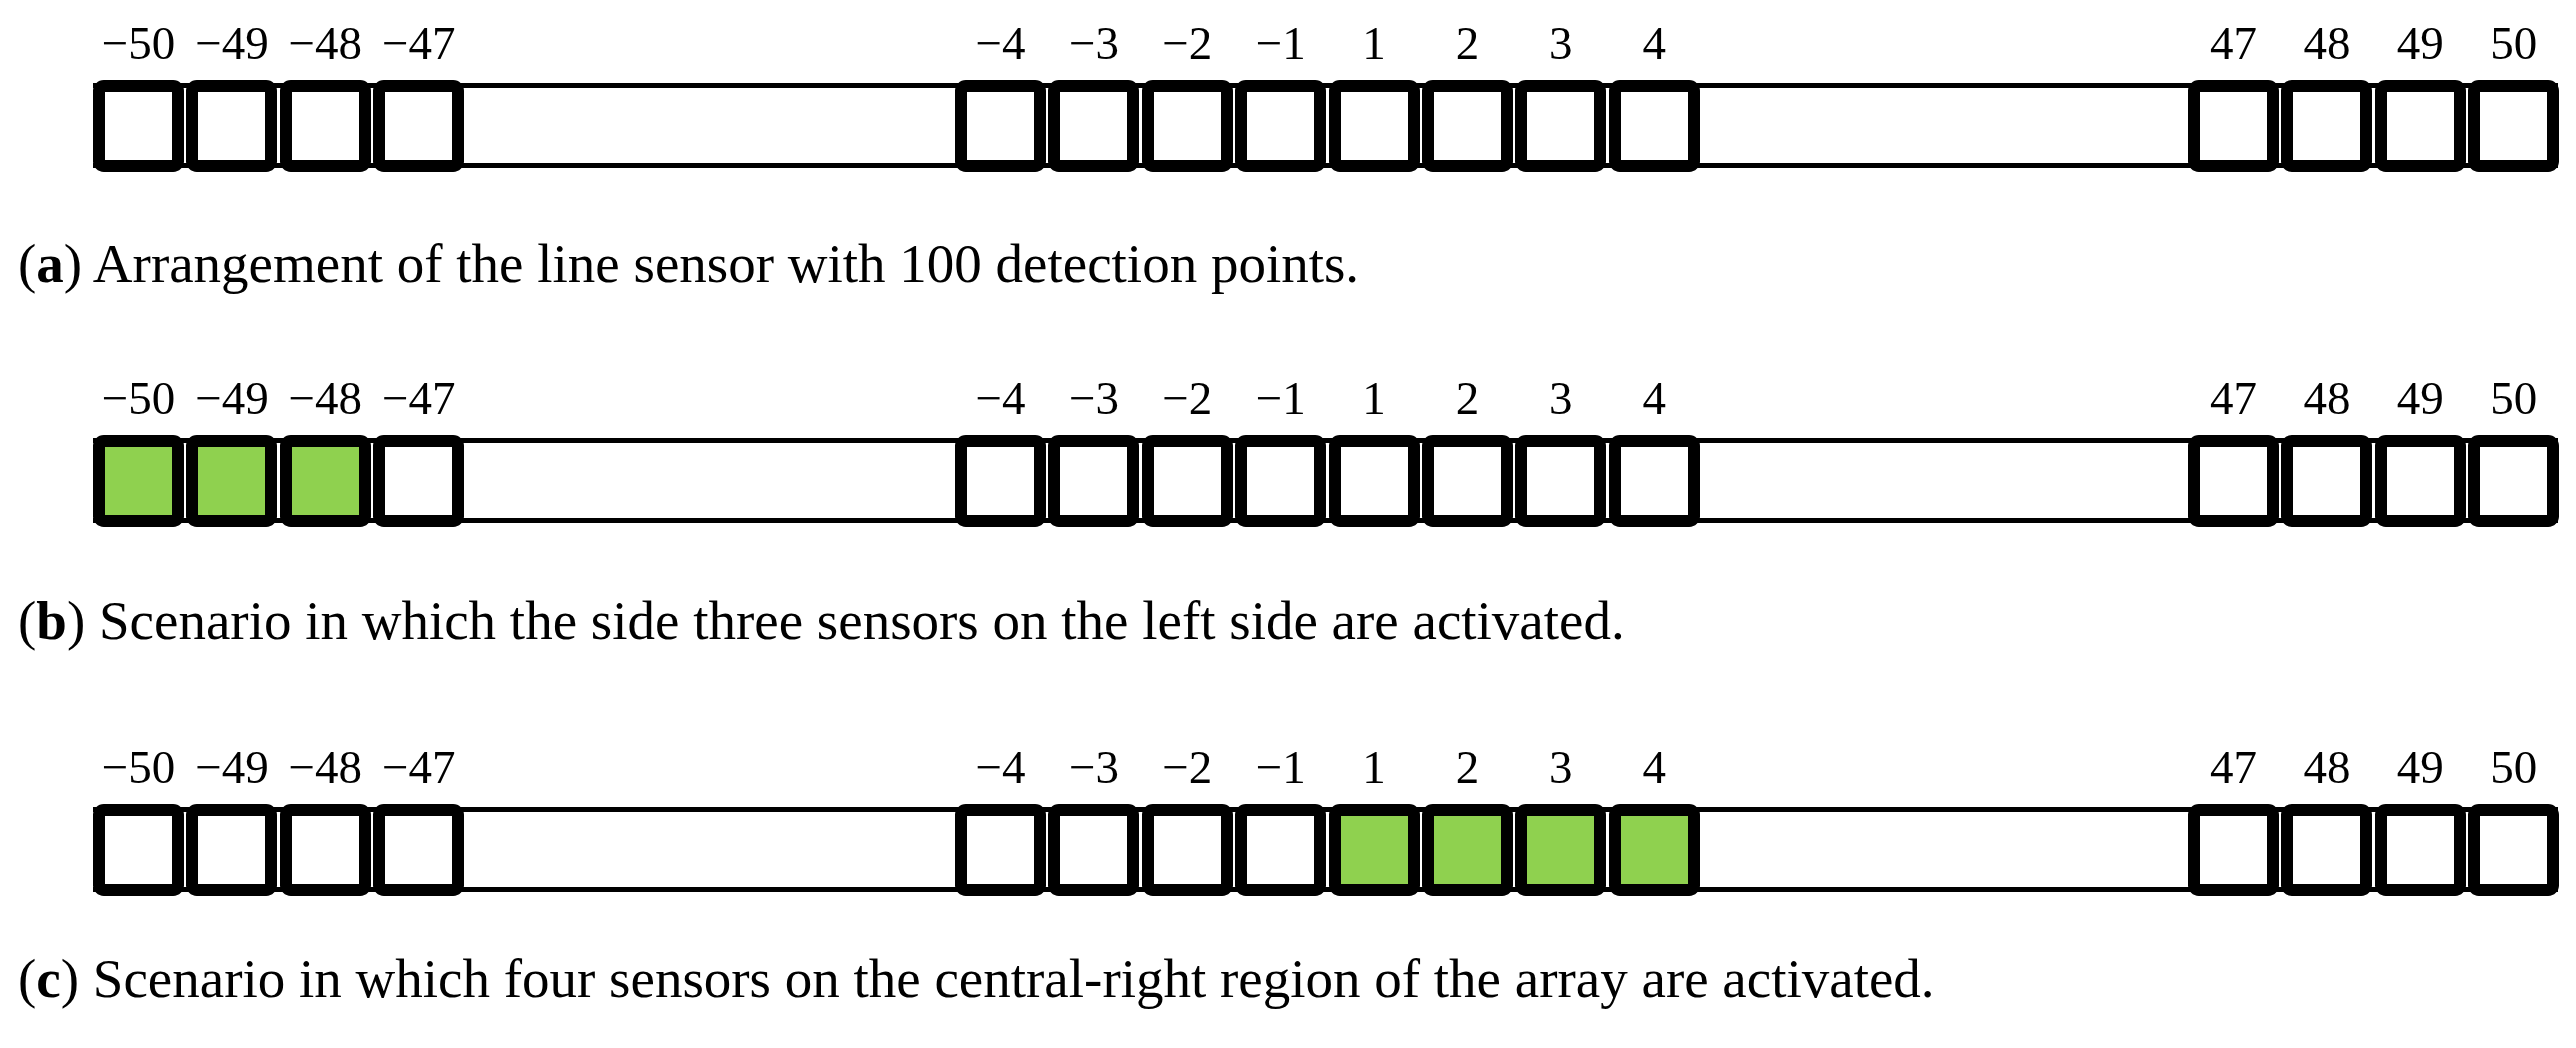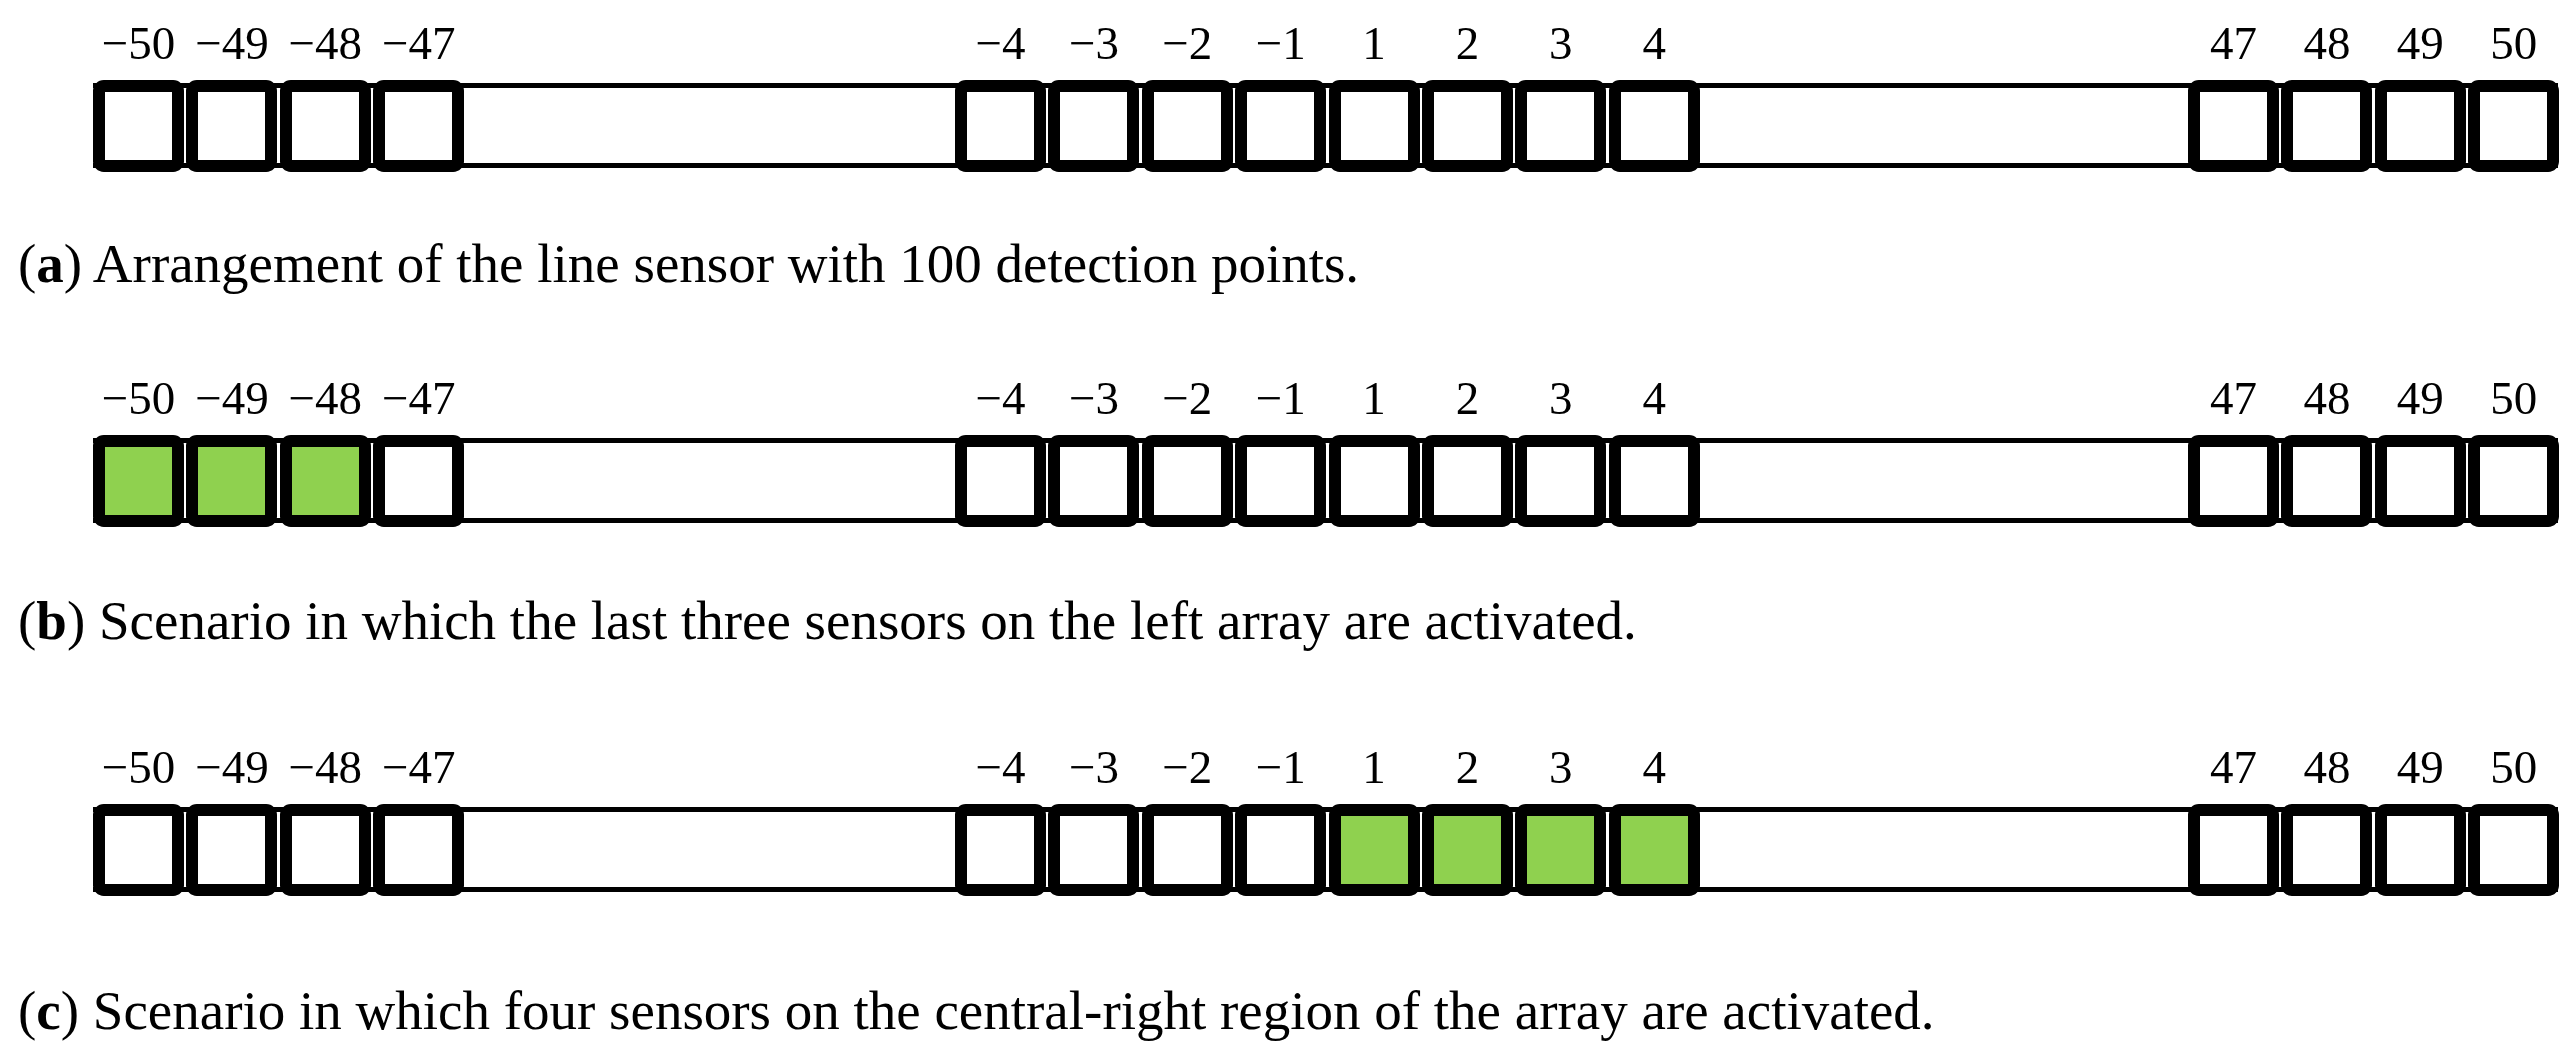--- a/index.html
+++ b/index.html
@@ -186,21 +186,21 @@
             <div class="label">50</div>
           </div>
           <div class="boxes">
             <div class="box"></div>
             <div class="box"></div>
             <div class="box"></div>
             <div class="box"></div>
           </div>
         </div>
     </div>
-    <p class="caption" style="top:589px"><span>(</span><b>b</b><span>) </span><span>Scenario in which the last three sensors on the left array are activated.</span></p>
+    <p class="caption" style="top:589px"><span>(</span><b>b</b><span>) </span><span>Scenario in which the side three sensors on the left side are activated.</span></p>
   </section>
 
   <section>
     <div class="strip" style="top:738px">
       <div class="rails"></div>
       <div class="group g-left">
           <div class="labels">
             <div class="label">−50</div>
             <div class="label">−49</div>
             <div class="label">−48</div>
@@ -243,17 +243,17 @@
             <div class="label">50</div>
           </div>
           <div class="boxes">
             <div class="box"></div>
             <div class="box"></div>
             <div class="box"></div>
             <div class="box"></div>
           </div>
         </div>
     </div>
-    <p class="caption" style="top:979px"><span>(</span><b>c</b><span>) </span><span>Scenario in which four sensors on the central-right region of the array are activated.</span></p>
+    <p class="caption" style="top:947px"><span>(</span><b>c</b><span>) </span><span>Scenario in which four sensors on the central-right region of the array are activated.</span></p>
   </section>
 
 </div>
 
 
 </body></html>

